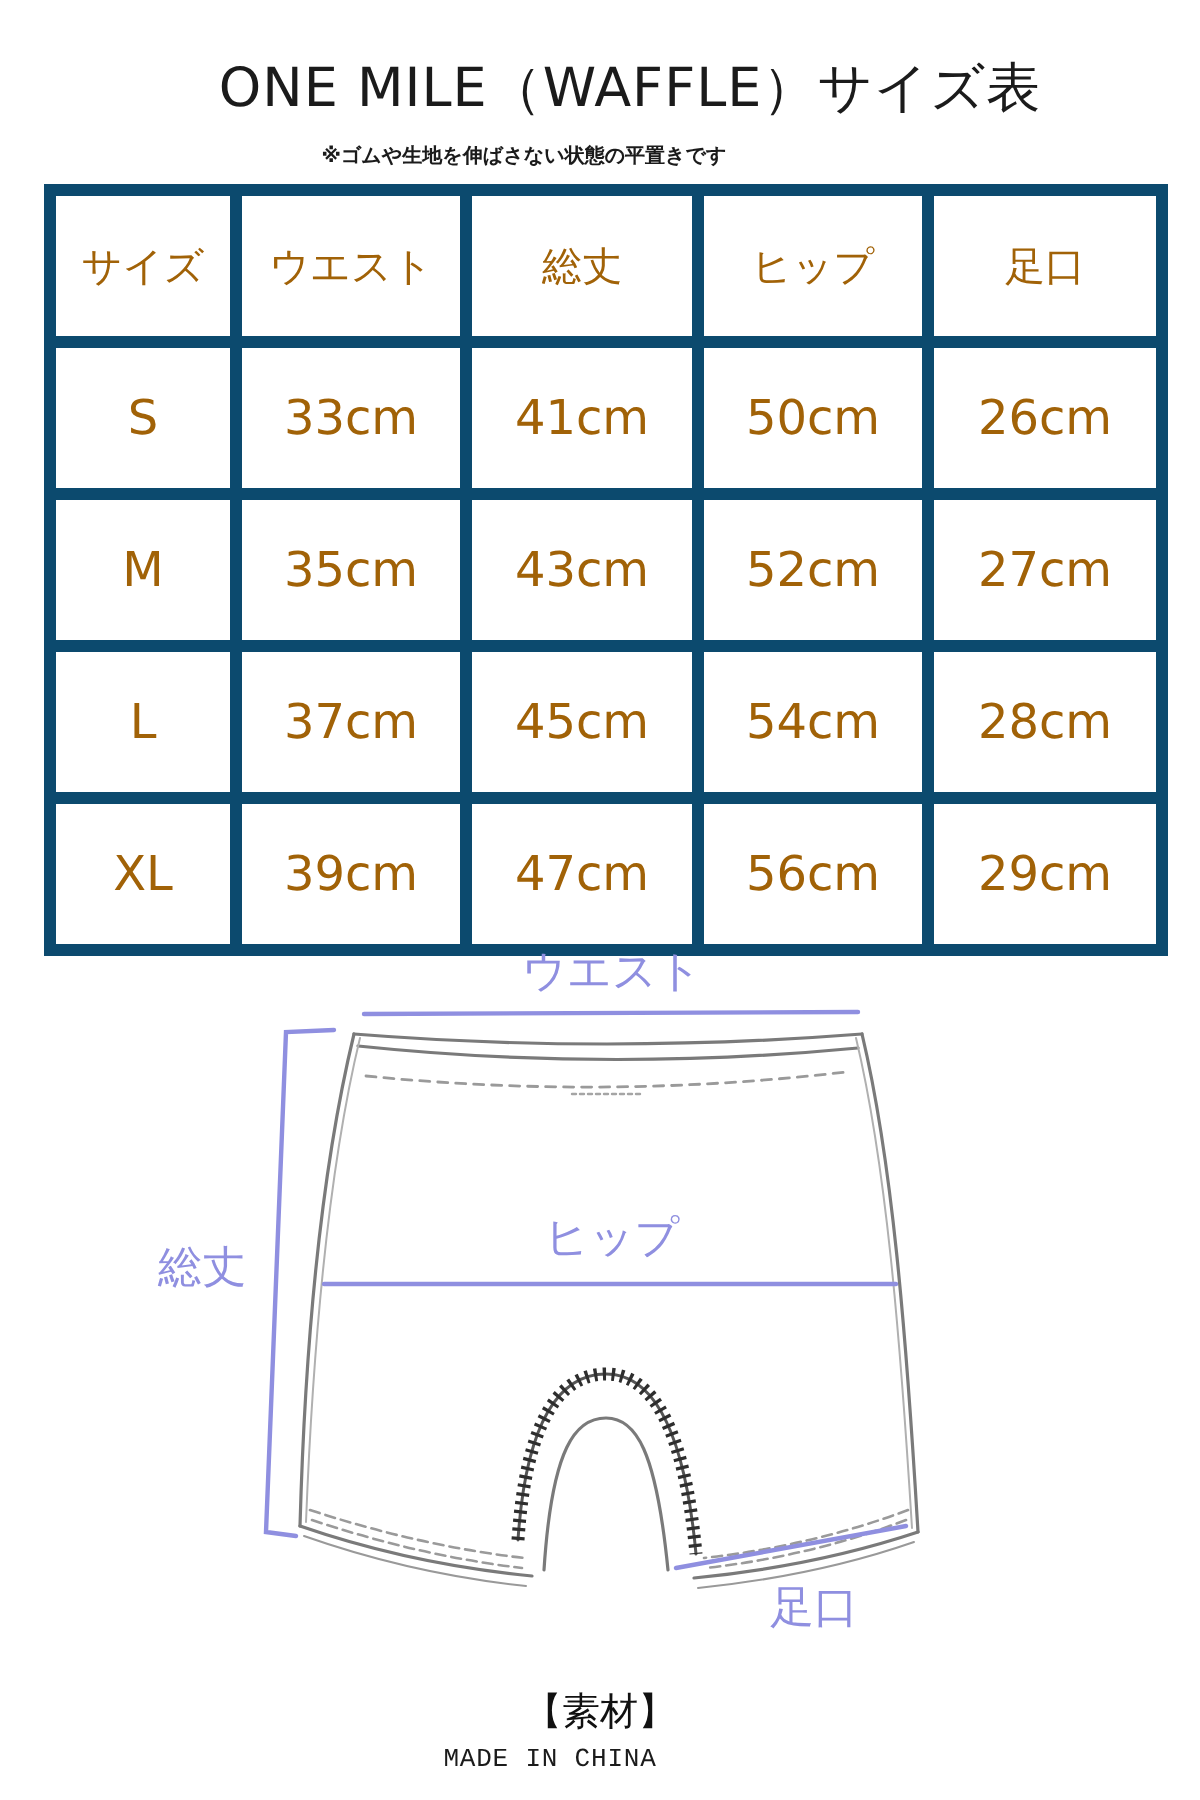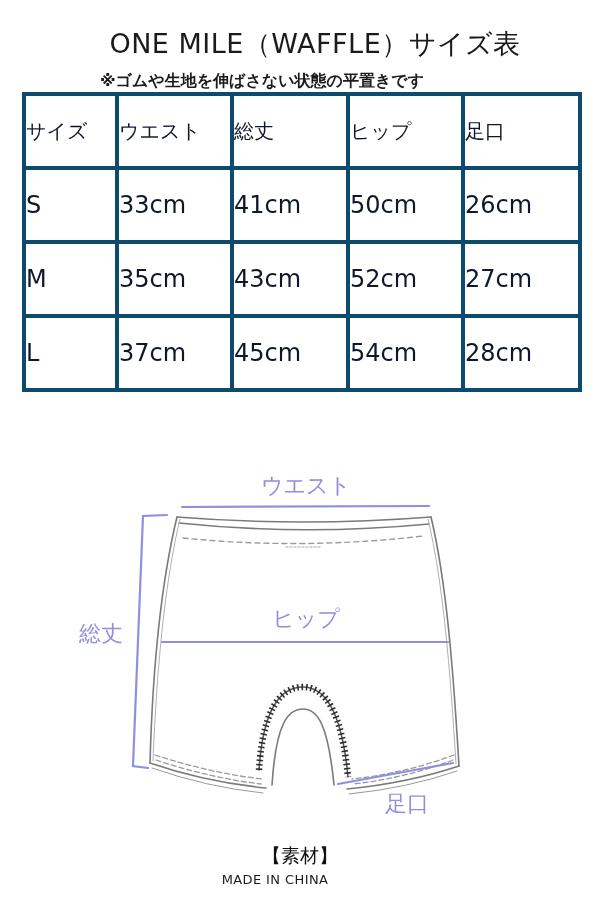--- a/index.html
+++ b/index.html
@@ -6,52 +6,52 @@
   body { width:600px; height:900px; font-family:"DejaVu Sans","Liberation Sans",sans-serif; color:#111; }
   .page { position:relative; width:600px; height:900px; background:#fff; overflow:hidden; }
 
   .title {
     position:absolute; top:26px; left:15px; width:600px;
     text-align:center; font-size:27px; font-weight:normal;
     color:#1b1b1b; letter-spacing:0.5px;
   }
   .note {
     position:absolute; top:71px; left:0; width:524px;
-    text-align:center; font-size:16px; font-weight:bold; color:#1b1b1b;
+    text-align:center; font-size:10px; font-weight:bold; color:#1b1b1b;
   }
 
   table.size-table {
     position:absolute; top:92px; left:22px;
     border-collapse:collapse; table-layout:fixed;
     border:3px solid #000;
     background:#fff;
   }
   .size-table col.c1 { width:93px; }
   .size-table col.c2 { width:115px; }
   .size-table col.c3 { width:116px; }
   .size-table col.c4 { width:115px; }
   .size-table col.c5 { width:117px; }
   .size-table th, .size-table td {
-    border:4px solid #0c4a6e;
-    text-align:left; vertical-align:middle;
-    padding:0; color:#0f172a;
+    border:6px solid #0c4a6e;
+    text-align:center; vertical-align:middle;
+    padding:0; color:#a16207;
   }
   .size-table th { height:70px; font-size:20px; font-weight:normal; }
   .size-table td { height:70px; font-size:24px; }
 
   .diagram { position:absolute; top:455px; left:0; width:600px; height:390px; }
 
   .materials {
     position:absolute; top:843px; left:0; width:600px;
     display:flex; justify-content:center; gap:12px;
     font-size:19px; color:#111;
   }
   .origin {
     position:absolute; top:872px; left:0; width:550px;
-    text-align:center; font-size:13px; letter-spacing:0.4px; color:#1b1b1b;
+    text-align:center; font-size:13px; letter-spacing:0.4px; color:#1b1b1b;font-family:Liberation Mono, monospace;
   }
 </style>
 </head>
 <body>
 
 <div class="page">
 
   <div class="title">ONE MILE（WAFFLE）サイズ表</div>
   <div class="note">※ゴムや生地を伸ばさない状態の平置きです</div>
 
@@ -86,20 +86,27 @@
         <td>43cm</td>
         <td>52cm</td>
         <td>27cm</td>
       </tr>
       <tr>
         <td>L</td>
         <td>37cm</td>
         <td>45cm</td>
         <td>54cm</td>
         <td>28cm</td>
+      </tr>
+      <tr>
+        <td>XL</td>
+        <td>39cm</td>
+        <td>47cm</td>
+        <td>56cm</td>
+        <td>29cm</td>
       </tr>
     </tbody>
   </table>
 
   <svg class="diagram" viewBox="0 0 600 390" width="600" height="390" xmlns="http://www.w3.org/2000/svg">
 
     <g fill="none" stroke="#7a7a7a" stroke-width="1.6" stroke-linecap="round">
 
       <path d="M177,62 Q303,72 431,62"></path>
       <path d="M179,68 Q303,81 429,69"></path>

